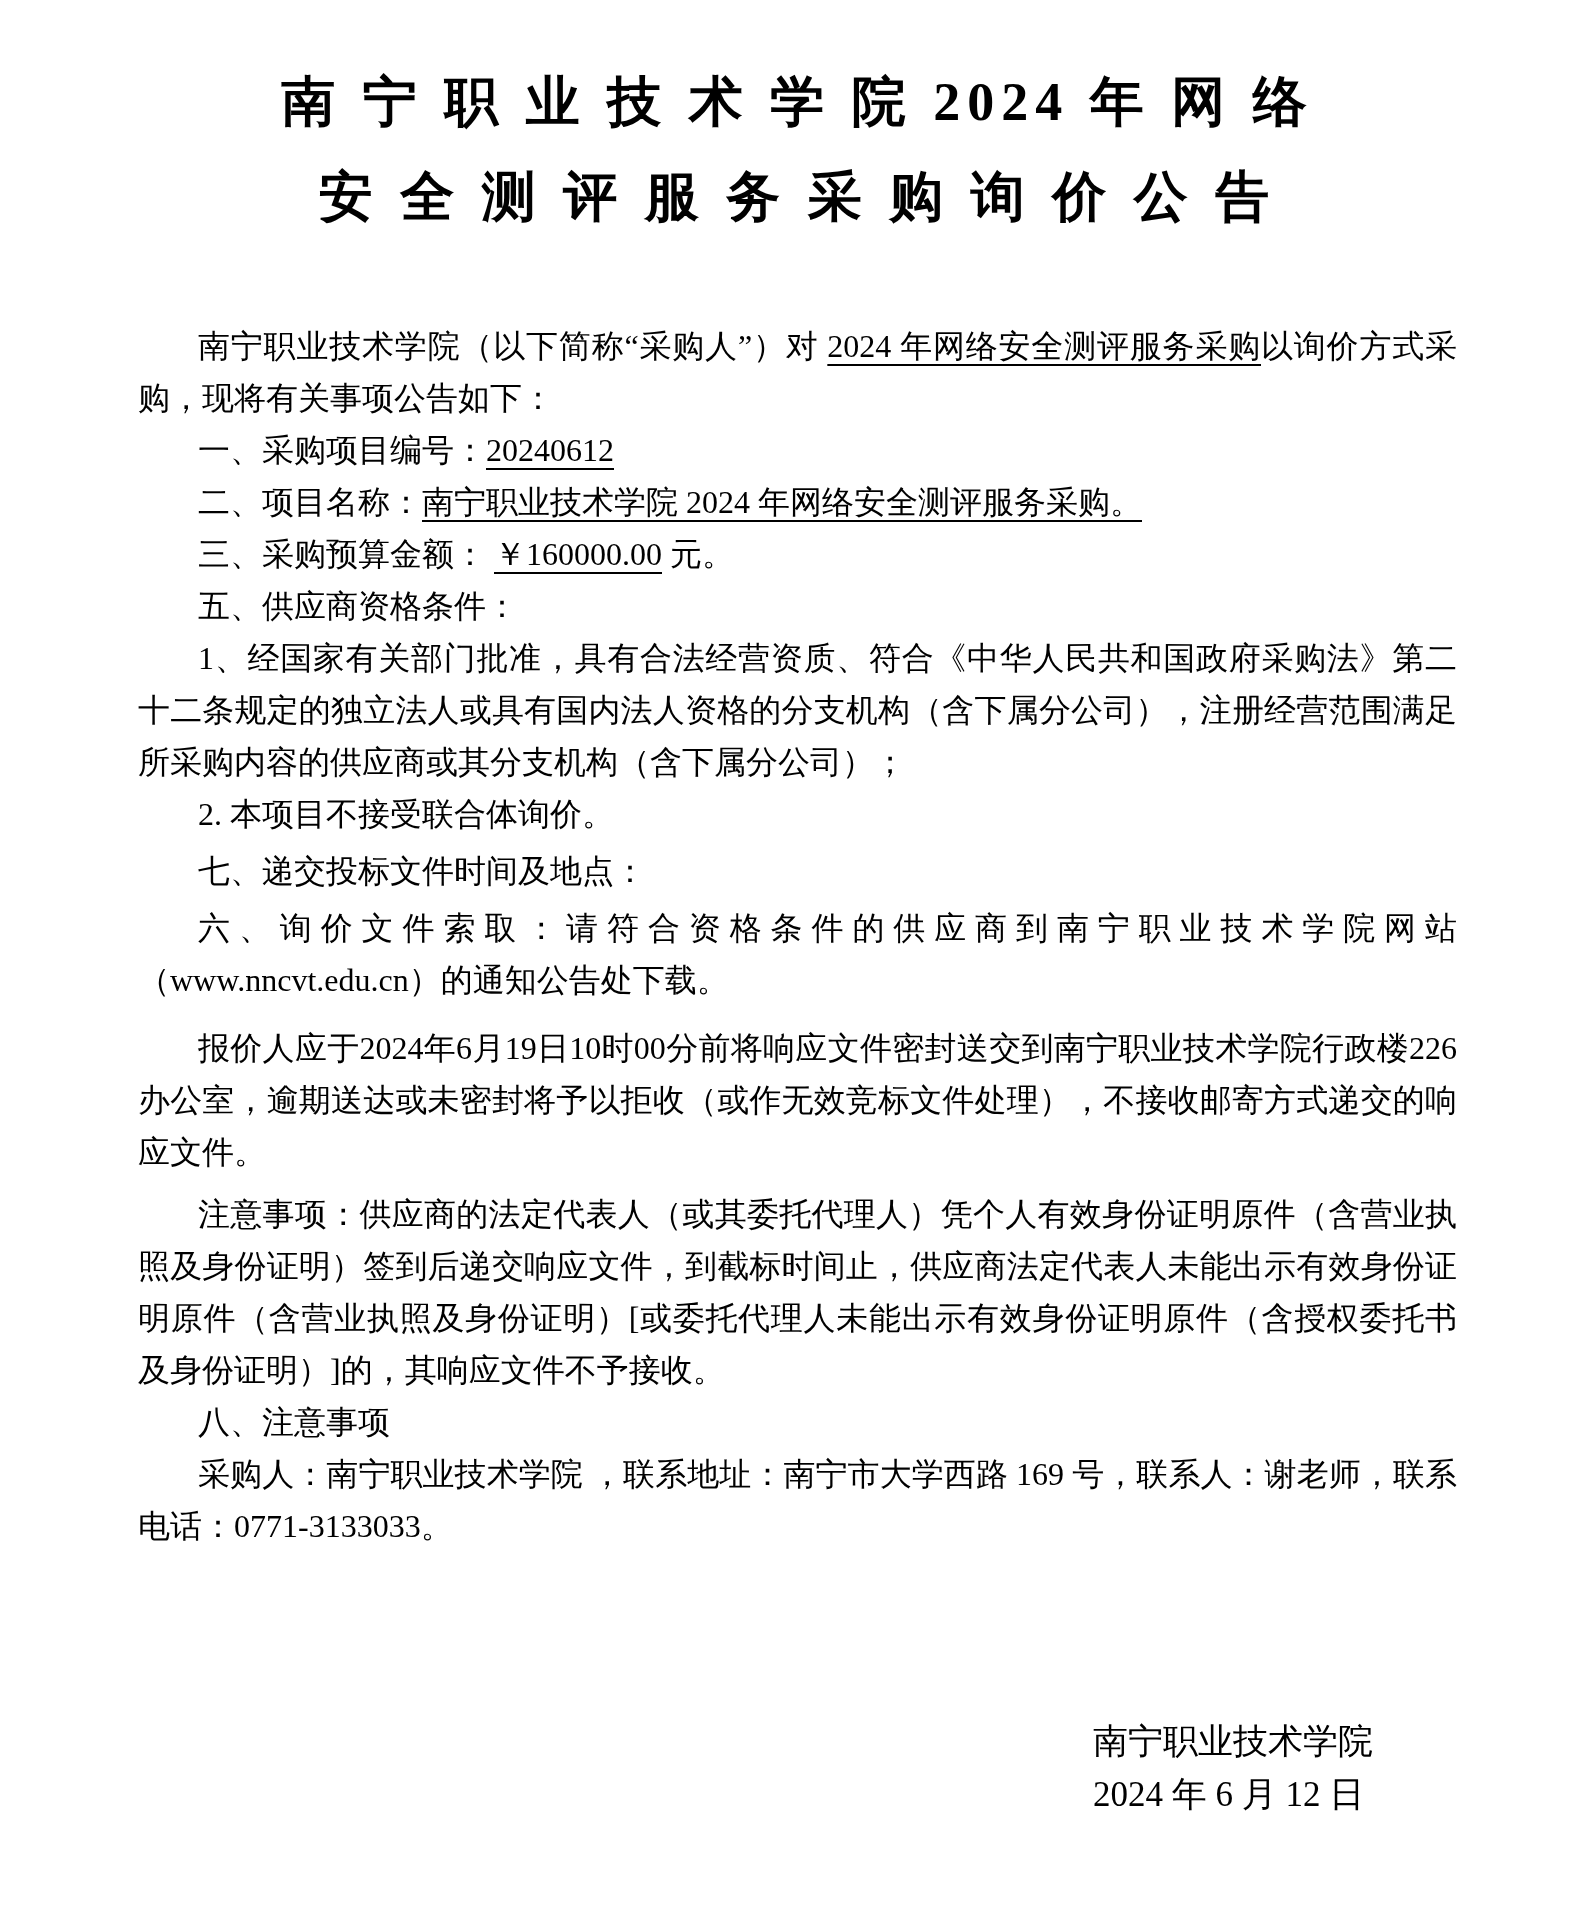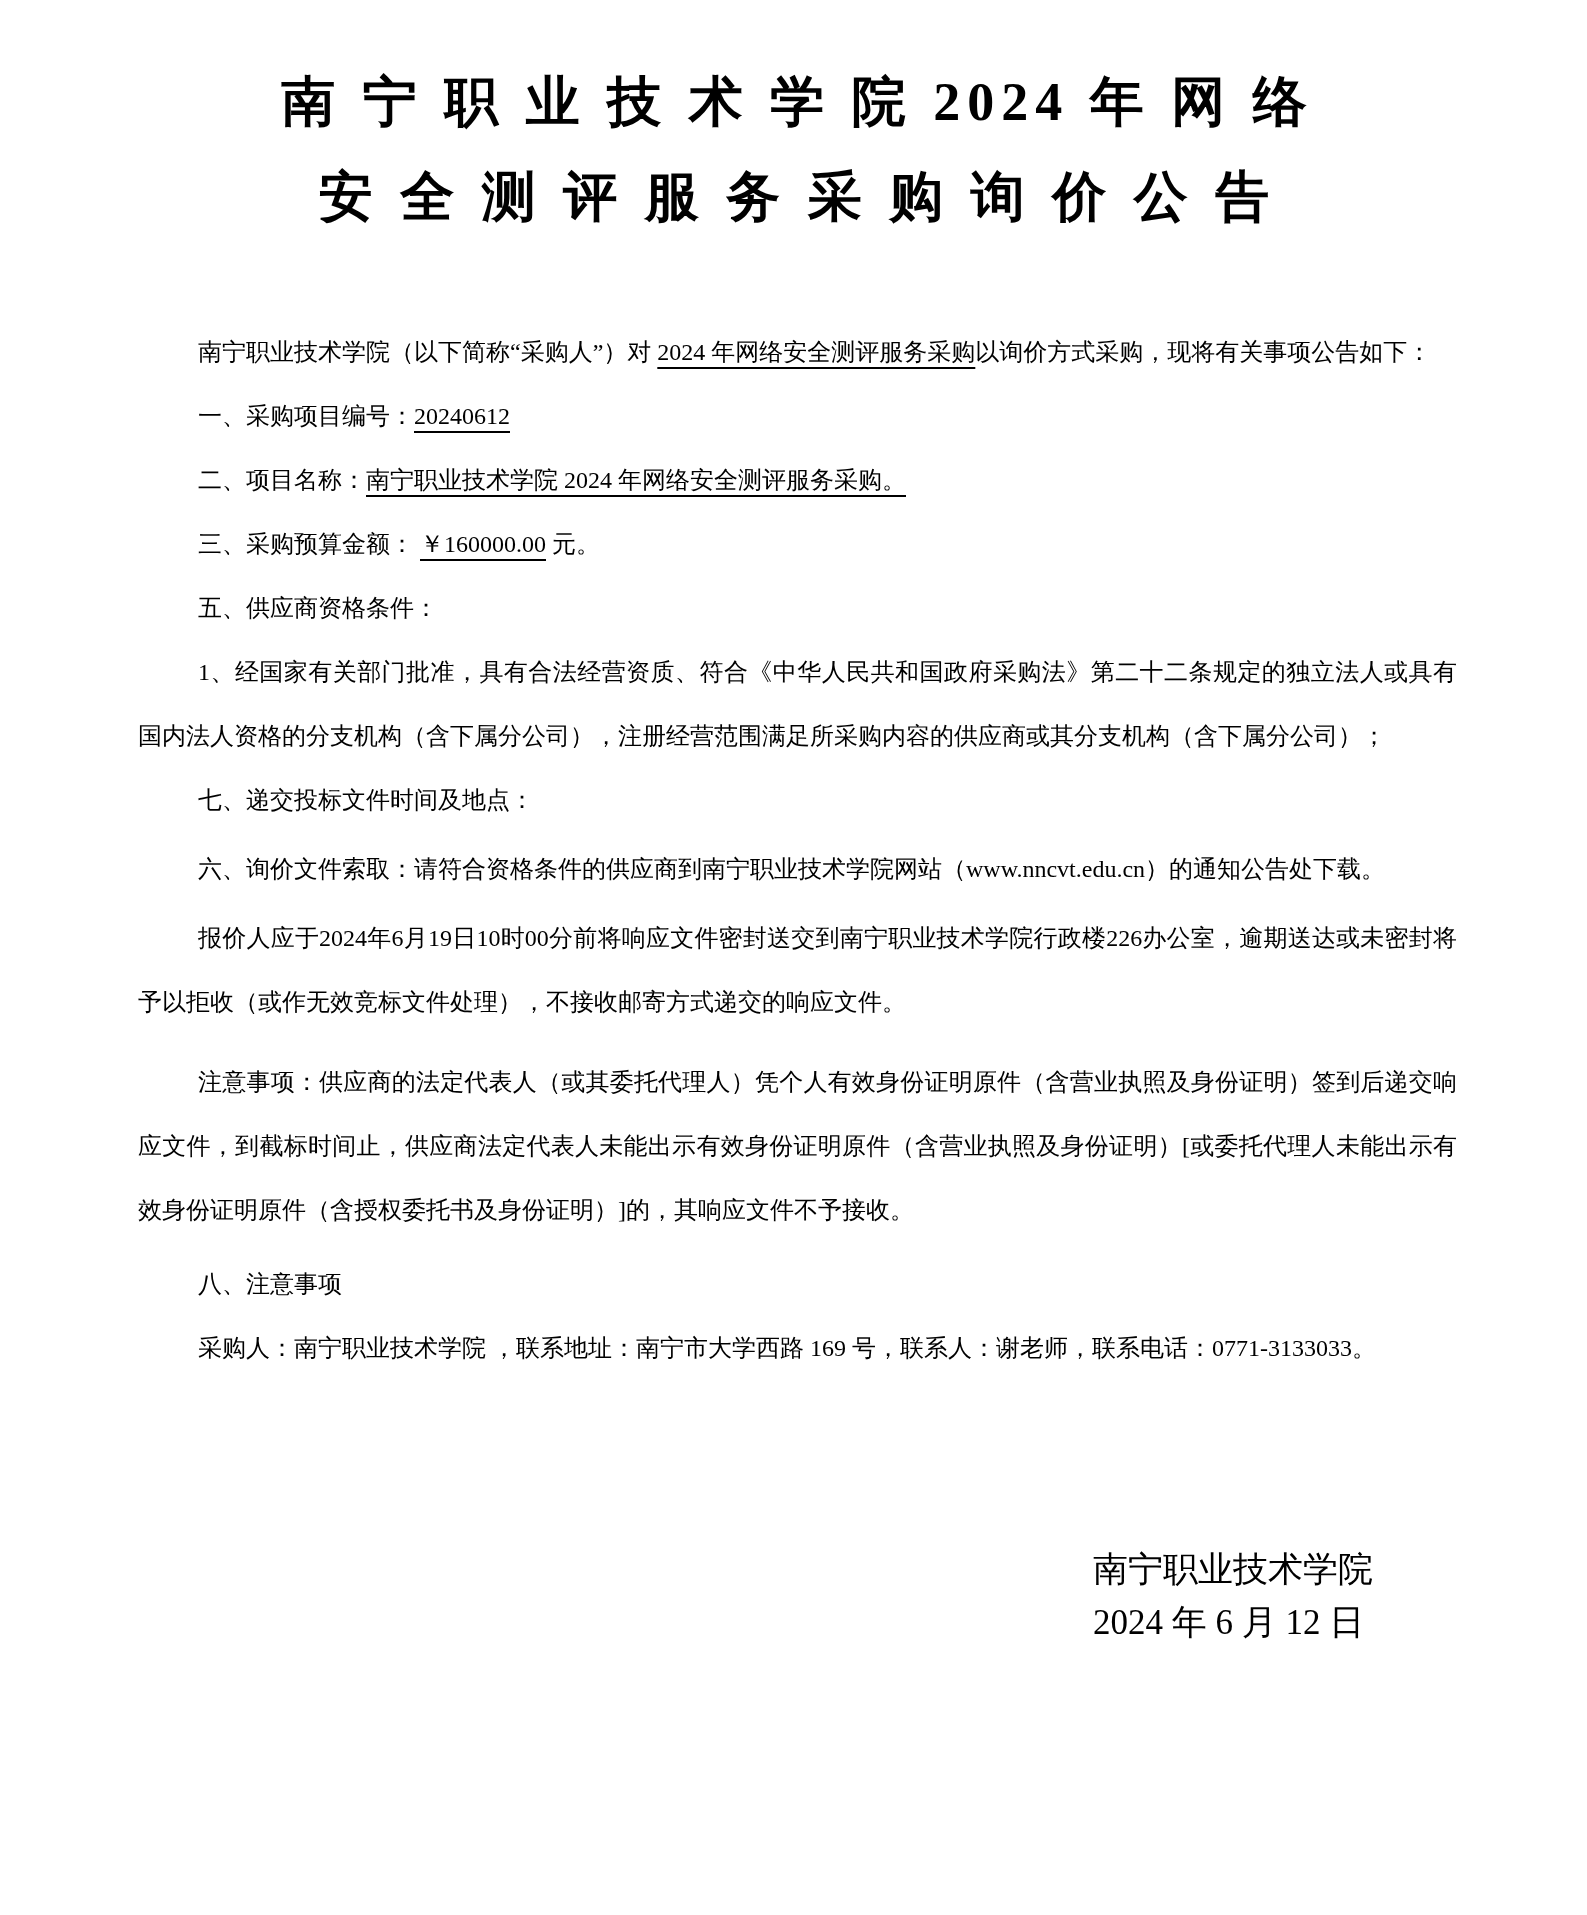--- a/index.html
+++ b/index.html
@@ -26,22 +26,22 @@
     text-align: center;
     font-size: 54px;
     font-weight: bold;
     line-height: 95px;
     letter-spacing: 7px;
     white-space: nowrap;
   }
   .doc-title .title-line { display: block; }
   .doc-body {
     margin-top: 75px;
-    font-size: 24px;
-    line-height: 64px;
+    font-size: 32px;
+    line-height: 52px;
   }
   .para {
     margin: 0;
     text-indent: 60px;
     text-align: justify;
   }
   
   .doc-body p:nth-of-type(8)  { margin-top: 5px; }
   .doc-body p:nth-of-type(9)  { margin-top: 5px; }
   .doc-body p:nth-of-type(10) { margin-top: 16px; }
@@ -68,20 +68,21 @@
     <span class="title-line">安 全 测 评 服 务 采 购 询 价 公 告</span>
   </h1>
 
   <section class="doc-body">
       <p class="para"><span>南宁职业技术学院（以下简称“采购人”）对 </span><span class="u">2024 年网络安全测评服务采购</span><span>以询价方式采购，现将有关事项公告如下：</span></p>
       <p class="para"><span>一、采购项目编号：</span><span class="u">20240612</span></p>
       <p class="para"><span>二、项目名称：</span><span class="u">南宁职业技术学院 2024 年网络安全测评服务采购。</span></p>
       <p class="para"><span>三、采购预算金额：  </span><span class="u">￥160000.00</span><span> 元。</span></p>
       <p class="para"><span>五、供应商资格条件：</span></p>
       <p class="para"><span>1、经国家有关部门批准，具有合法经营资质、符合《中华人民共和国政府采购法》第二十二条规定的独立法人或具有国内法人资格的分支机构（含下属分公司），注册经营范围满足所采购内容的供应商或其分支机构（含下属分公司）；</span></p>
+      <p class="para"><span>2. 本项目不接受联合体询价。</span></p>
       <p class="para"><span>七、递交投标文件时间及地点：</span></p>
       <p class="para"><span>六、询价文件索取：请符合资格条件的供应商到南宁职业技术学院网站（www.nncvt.edu.cn）的通知公告处下载。</span></p>
       <p class="para"><span>报价人应于2024年6月19日10时00分前将响应文件密封送交到南宁职业技术学院行政楼226办公室，逾期送达或未密封将予以拒收（或作无效竞标文件处理），不接收邮寄方式递交的响应文件。</span></p>
       <p class="para"><span>注意事项：供应商的法定代表人（或其委托代理人）凭个人有效身份证明原件（含营业执照及身份证明）签到后递交响应文件，到截标时间止，供应商法定代表人未能出示有效身份证明原件（含营业执照及身份证明）[或委托代理人未能出示有效身份证明原件（含授权委托书及身份证明）]的，其响应文件不予接收。</span></p>
       <p class="para"><span>八、注意事项</span></p>
       <p class="para"><span>采购人：南宁职业技术学院 ，联系地址：南宁市大学西路 169 号，联系人：谢老师，联系电话：0771-3133033。</span></p>
     </section>
 
   <footer class="signature">
     <div>南宁职业技术学院</div>

